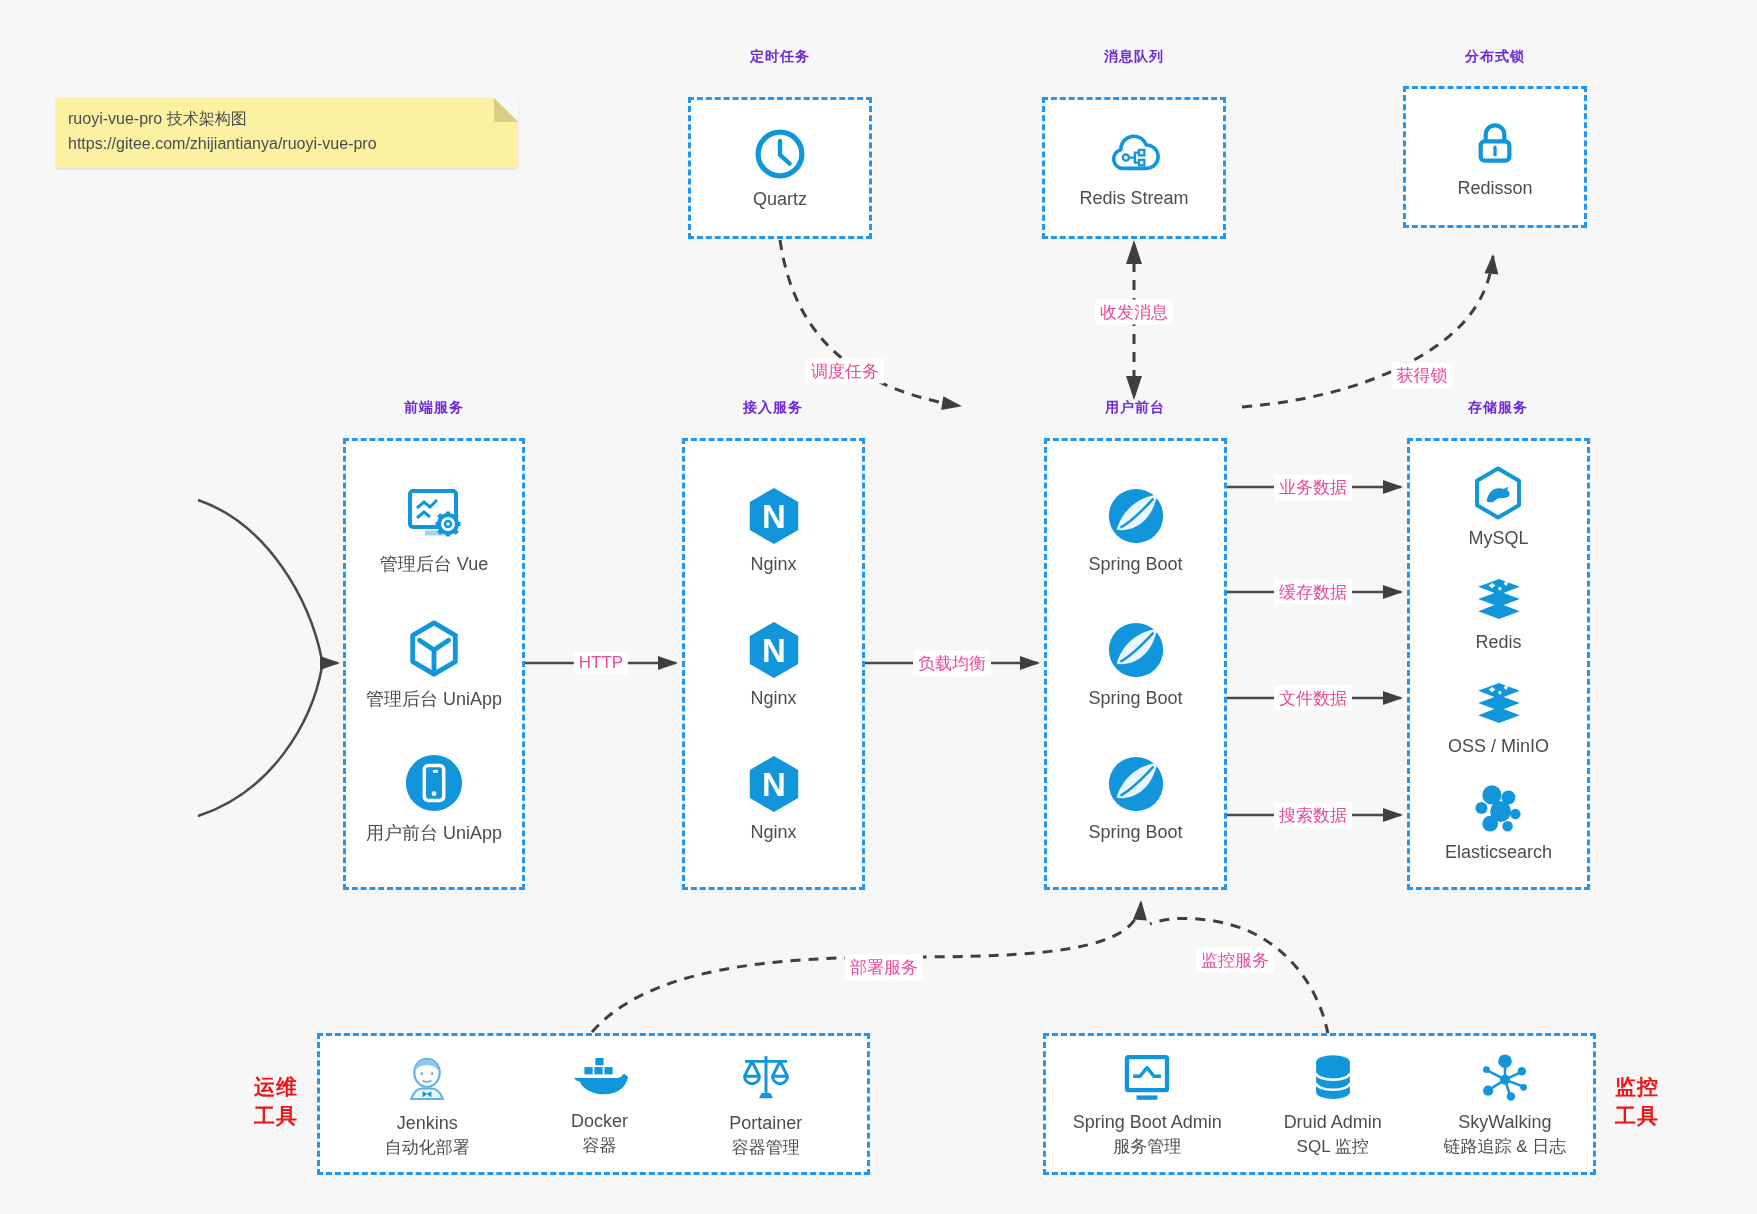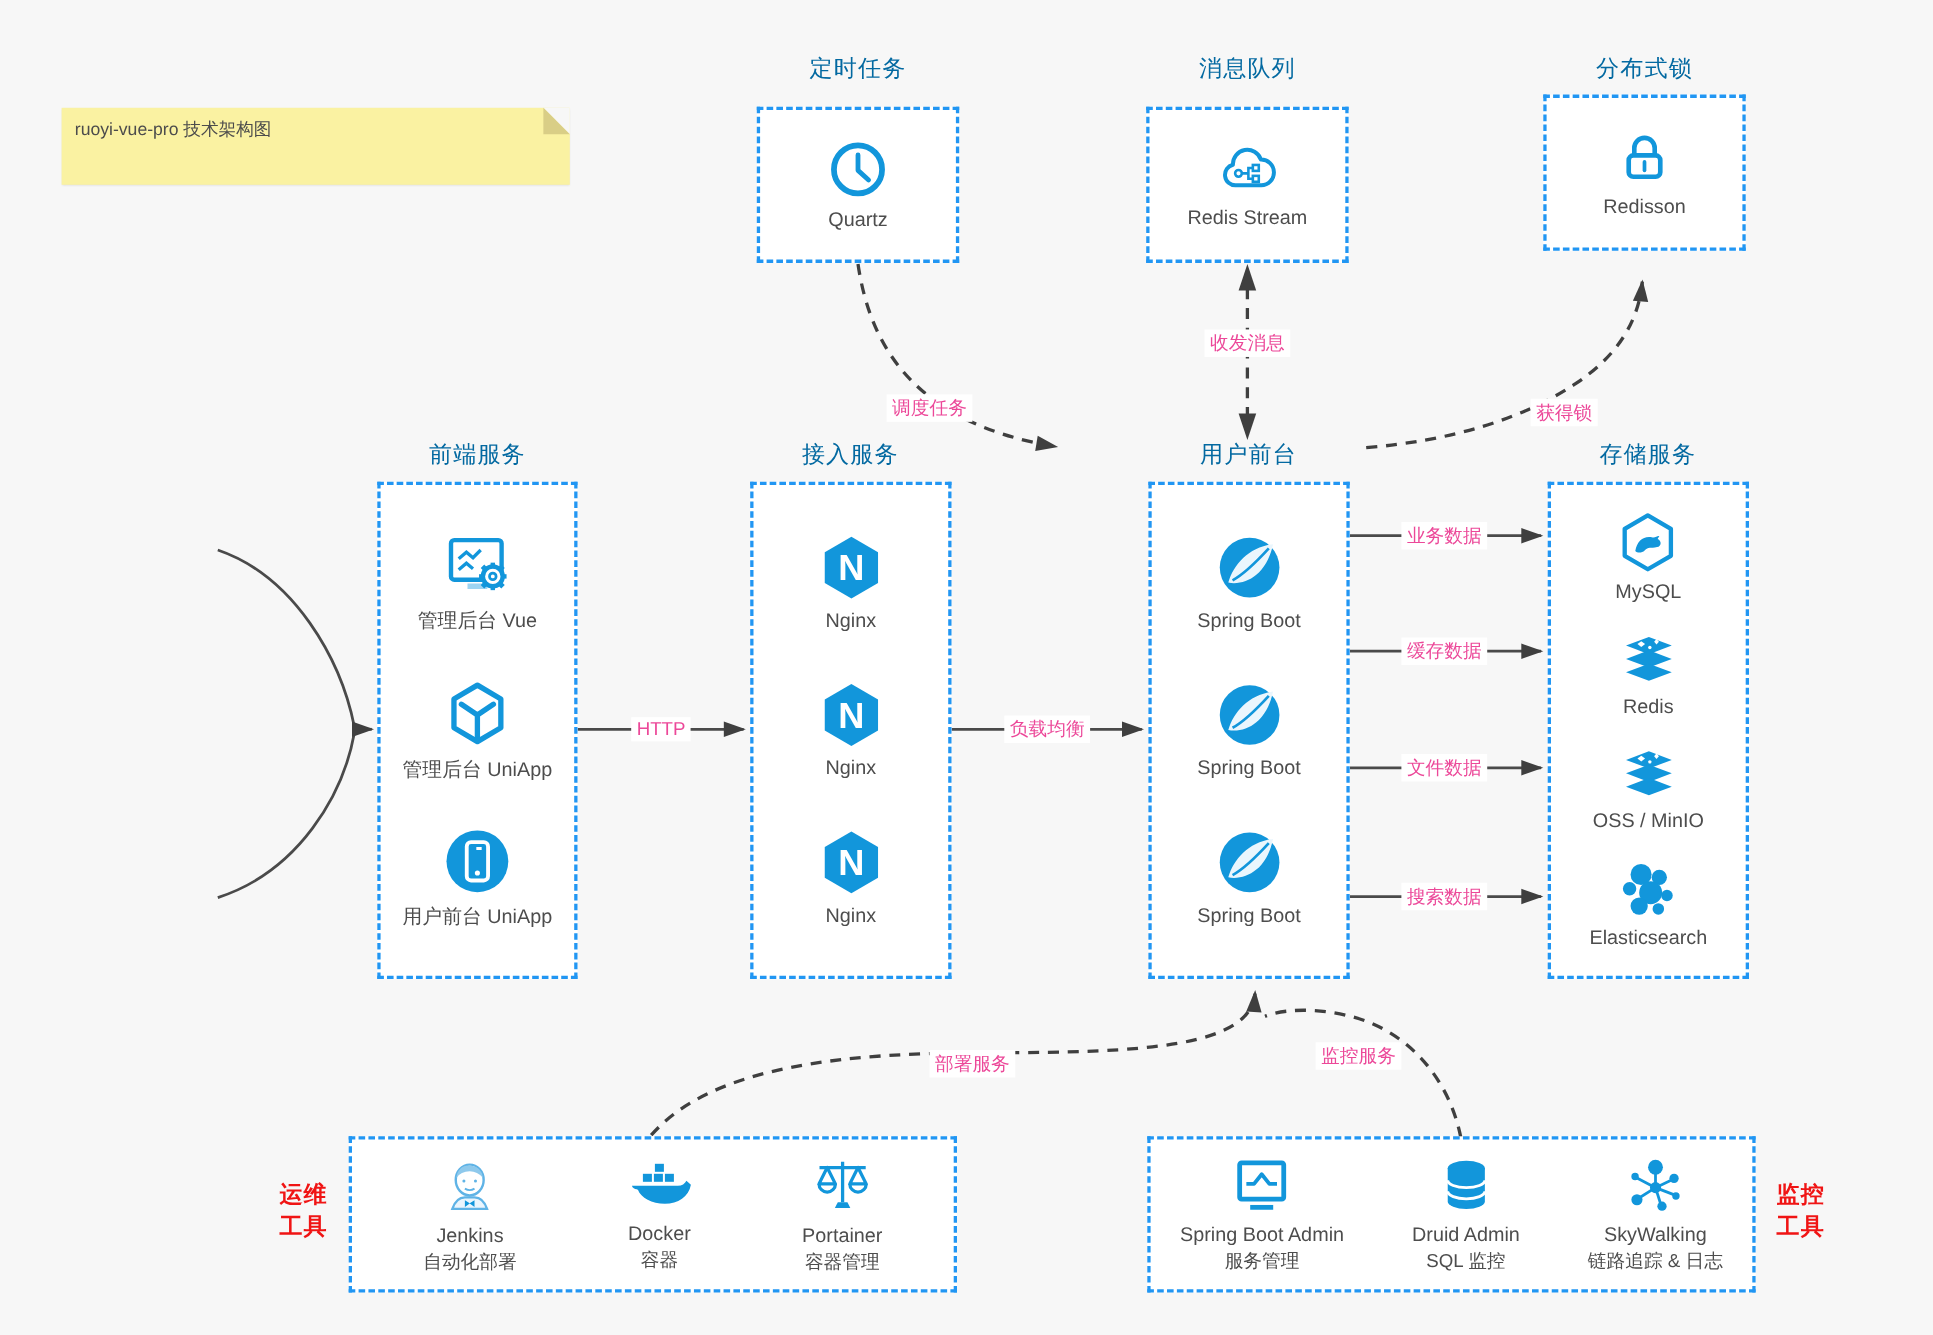--- a/index.html
+++ b/index.html
@@ -12,22 +12,22 @@
     position:absolute;border:3px dashed #2196f3;background:#ffffff;
     box-sizing:border-box;z-index:2;display:flex;
   }
   .vbox{flex-direction:column;justify-content:space-evenly;align-items:center;}
   .hbox{flex-direction:row;justify-content:space-evenly;align-items:center;gap:35px;}
   .node{display:flex;flex-direction:column;align-items:center;text-align:center;}
   .node .ic{display:block;}
   .node-label{margin-top:7px;font-size:18px;color:#4d4d4d;white-space:nowrap;}
   .node-desc{margin-top:2px;font-size:17px;color:#4d4d4d;white-space:nowrap;}
   .group-title{
-    position:absolute;transform:translateX(-50%);color:#0369a1;font-weight:normal;
-    font-size:21px;white-space:nowrap;z-index:3;letter-spacing:1px;
+    position:absolute;transform:translateX(-50%);color:#6d28d9;font-weight:bold;
+    font-size:14px;white-space:nowrap;z-index:3;letter-spacing:1px;
   }
   .side-label{
     position:absolute;color:#f01414;font-weight:bold;font-size:21px;line-height:29px;
     text-align:center;z-index:3;letter-spacing:1px;
   }
   .edge-label{
     position:absolute;transform:translate(-50%,-50%);background:#ffffff;
     padding:1px 5px;font-size:17px;color:#ec4899;white-space:nowrap;z-index:4;
   }
   .note{
@@ -79,20 +79,21 @@
       <path d="M1328,1034 C1318,984 1286,946 1244,929 C1212,917 1172,915 1150,924"></path>
     </g>
     <g fill="#3f3f3f" stroke="none">
       <polygon points="1134,240 1126,264 1142,264"></polygon>
       <polygon points="1134,400 1126,376 1142,376"></polygon>
     </g>
   </svg>
 
   <div class="note">
     <div>ruoyi-vue-pro 技术架构图</div>
+    <div>https://gitee.com/zhijiantianya/ruoyi-vue-pro</div>
   </div>
 
   <div class="group-title" style="left:780px;top:48px">定时任务</div>
   <div class="group-title" style="left:1134px;top:48px">消息队列</div>
   <div class="group-title" style="left:1495px;top:48px">分布式锁</div>
   <div class="group-title" style="left:434px;top:399px">前端服务</div>
   <div class="group-title" style="left:773px;top:399px">接入服务</div>
   <div class="group-title" style="left:1135px;top:399px">用户前台</div>
   <div class="group-title" style="left:1498px;top:399px">存储服务</div>
 

